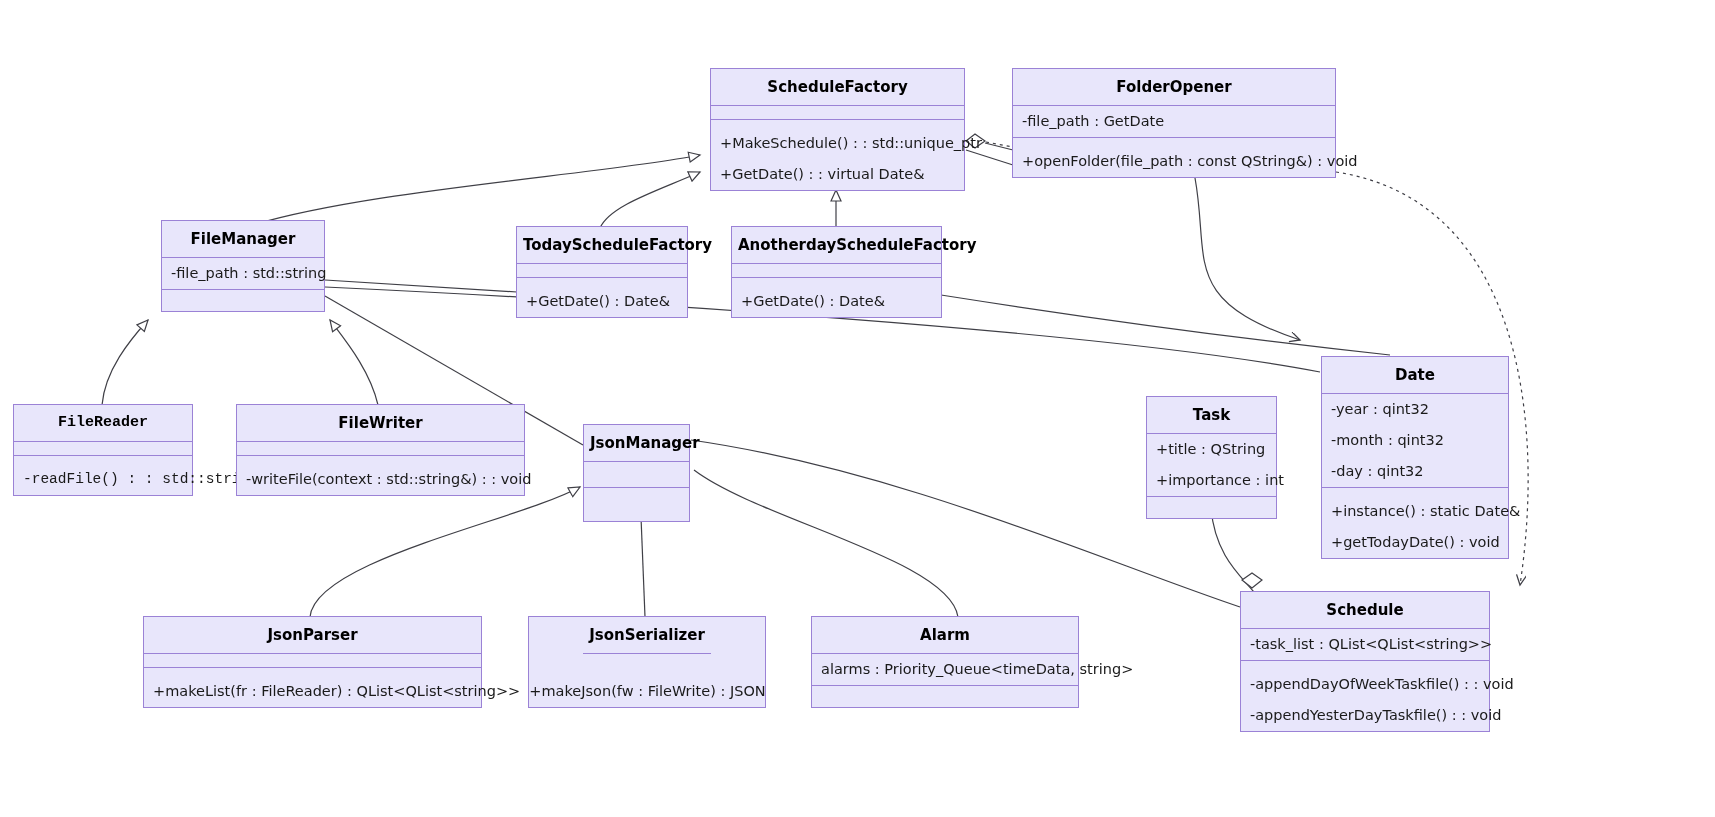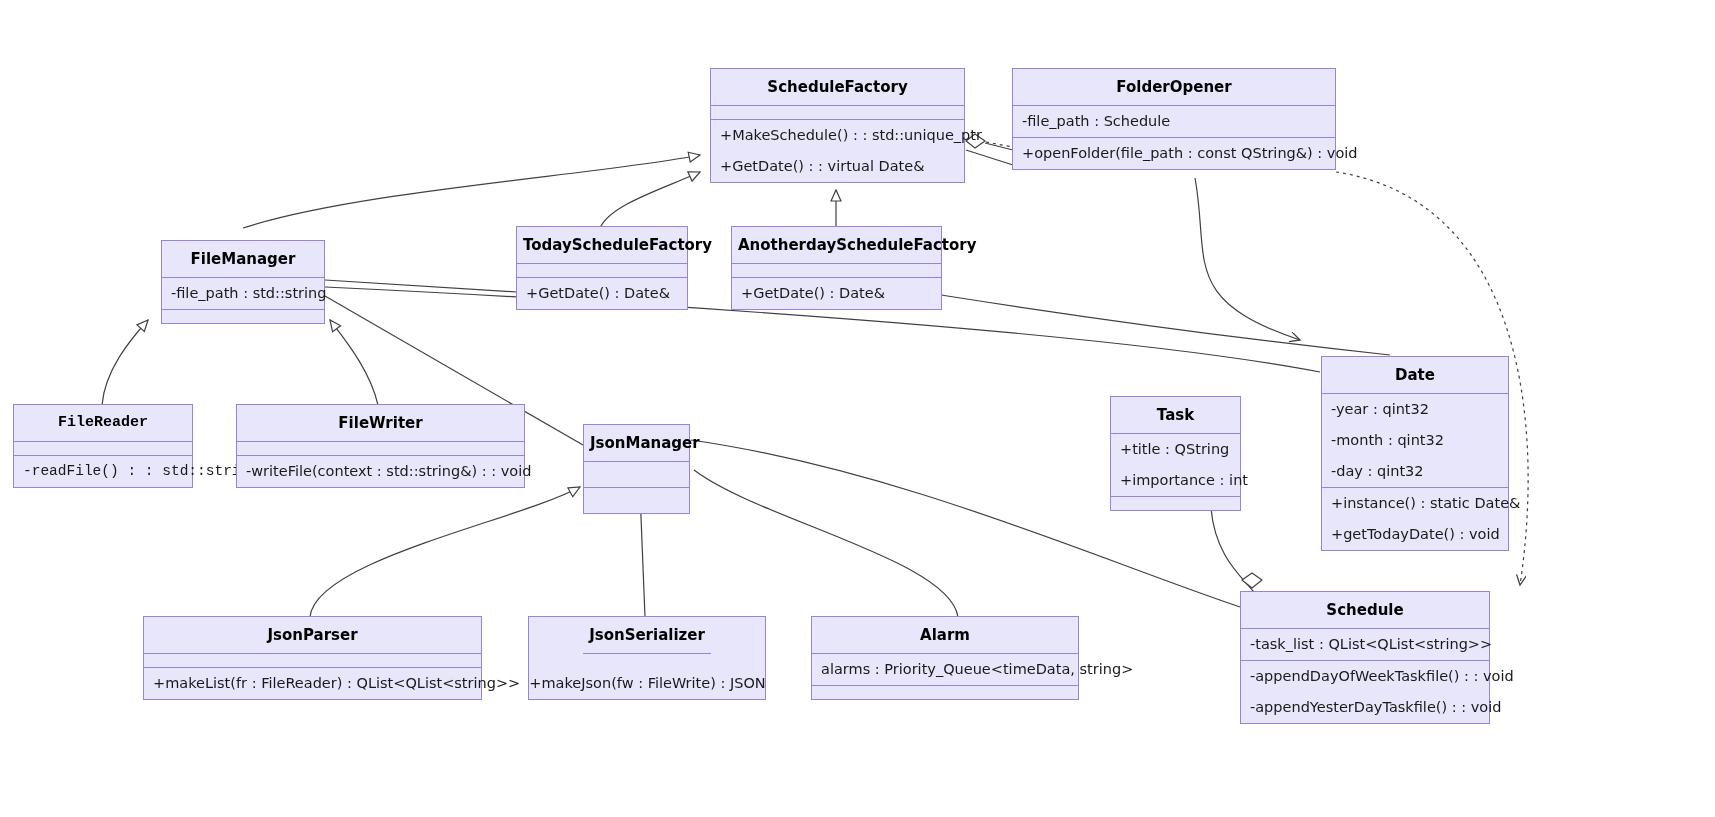--- a/index.html
+++ b/index.html
@@ -24,21 +24,21 @@
     color:#000;
     padding:9px 6px 9px 6px;
     border-bottom:1px solid #9b82d6;
     line-height:18px;
     white-space:nowrap;
   }
   .uml-section{
     border-bottom:1px solid #9b82d6;
     padding:0;
   }
-  .uml-section:last-child{border-bottom:none;}
+  .uml-section:last-child{border-bottom:none;margin-top:8px;}
   .uml-row{
     font-size:14.5px;
     color:#1a1a1a;
     padding:7px 8px 7px 9px;
     line-height:17px;
     white-space:nowrap;
   }
   .uml-section.empty{height:13px;}
 </style>
 </head>
@@ -105,28 +105,28 @@
     <div class="uml-section empty"></div>
     <div class="uml-section">
       <div class="uml-row">+MakeSchedule() : : std::unique_ptr</div>
       <div class="uml-row">+GetDate() : : virtual Date&amp;</div>
     </div>
   </div>
 
   <div class="uml-class" style="left:1012px;top:68px;width:324px;">
     <div class="uml-name">FolderOpener</div>
     <div class="uml-section">
-      <div class="uml-row">-file_path : Schedule</div>
+      <div class="uml-row">-file_path : GetDate</div>
     </div>
     <div class="uml-section">
       <div class="uml-row">+openFolder(file_path : const QString&amp;) : void</div>
     </div>
   </div>
 
-  <div class="uml-class" style="left:161px;top:240px;width:164px;">
+  <div class="uml-class" style="left:161px;top:220px;width:164px;">
     <div class="uml-name">FileManager</div>
     <div class="uml-section">
       <div class="uml-row">-file_path : std::string</div>
     </div>
     <div class="uml-section empty"></div>
   </div>
 
   <div class="uml-class" style="left:516px;top:226px;width:172px;">
     <div class="uml-name">TodayScheduleFactory</div>
     <div class="uml-section empty"></div>
@@ -158,21 +158,21 @@
       <div class="uml-row">-writeFile(context : std::string&amp;) : : void</div>
     </div>
   </div>
 
   <div class="uml-class" style="left:583px;top:424px;width:107px;gap:12px;">
     <div class="uml-name">JsonManager</div>
     <div class="uml-section empty"></div>
     <div class="uml-section empty"></div>
   </div>
 
-  <div class="uml-class" style="left:1110px;top:396px;width:131px;">
+  <div class="uml-class" style="left:1146px;top:396px;width:131px;">
     <div class="uml-name">Task</div>
     <div class="uml-section">
       <div class="uml-row">+title : QString</div>
       <div class="uml-row">+importance : int</div>
     </div>
     <div class="uml-section empty"></div>
   </div>
 
   <div class="uml-class" style="left:1321px;top:356px;width:188px;">
     <div class="uml-name">Date</div>

